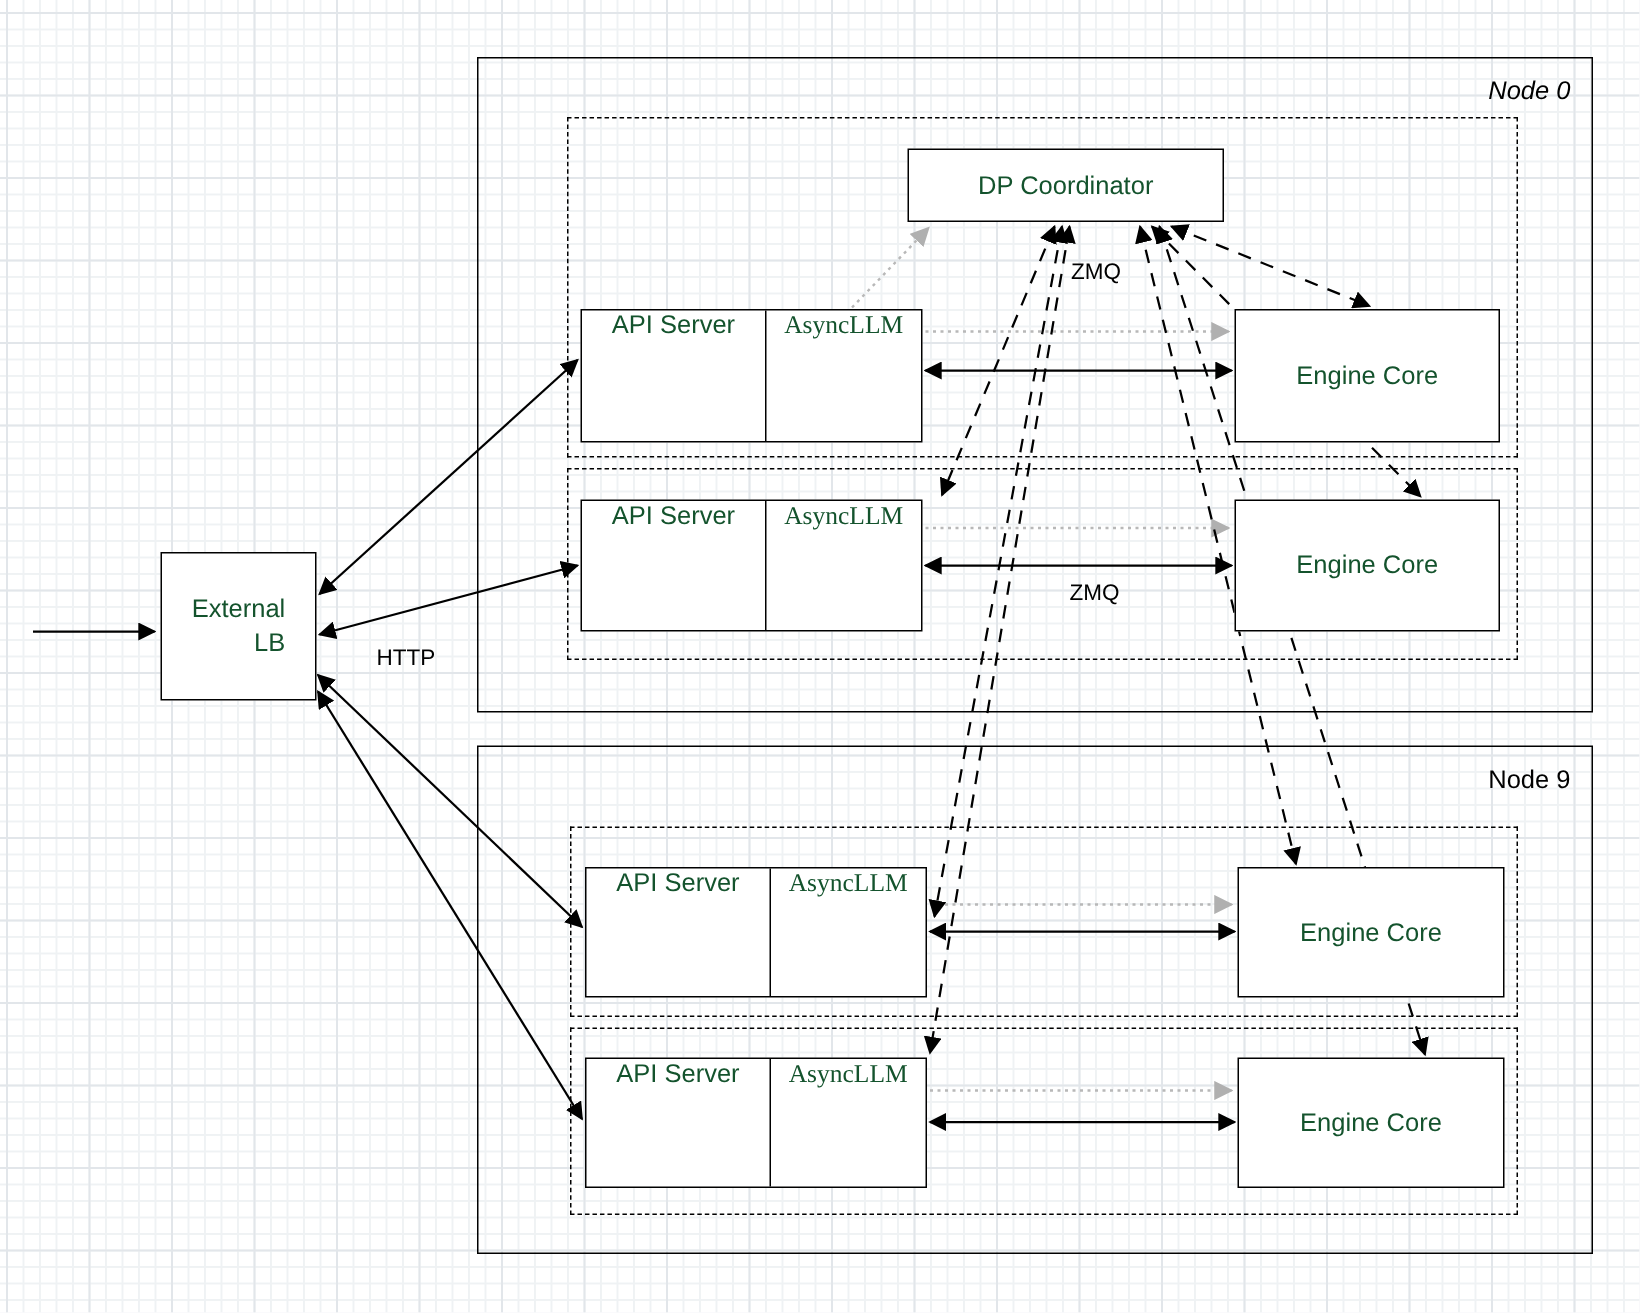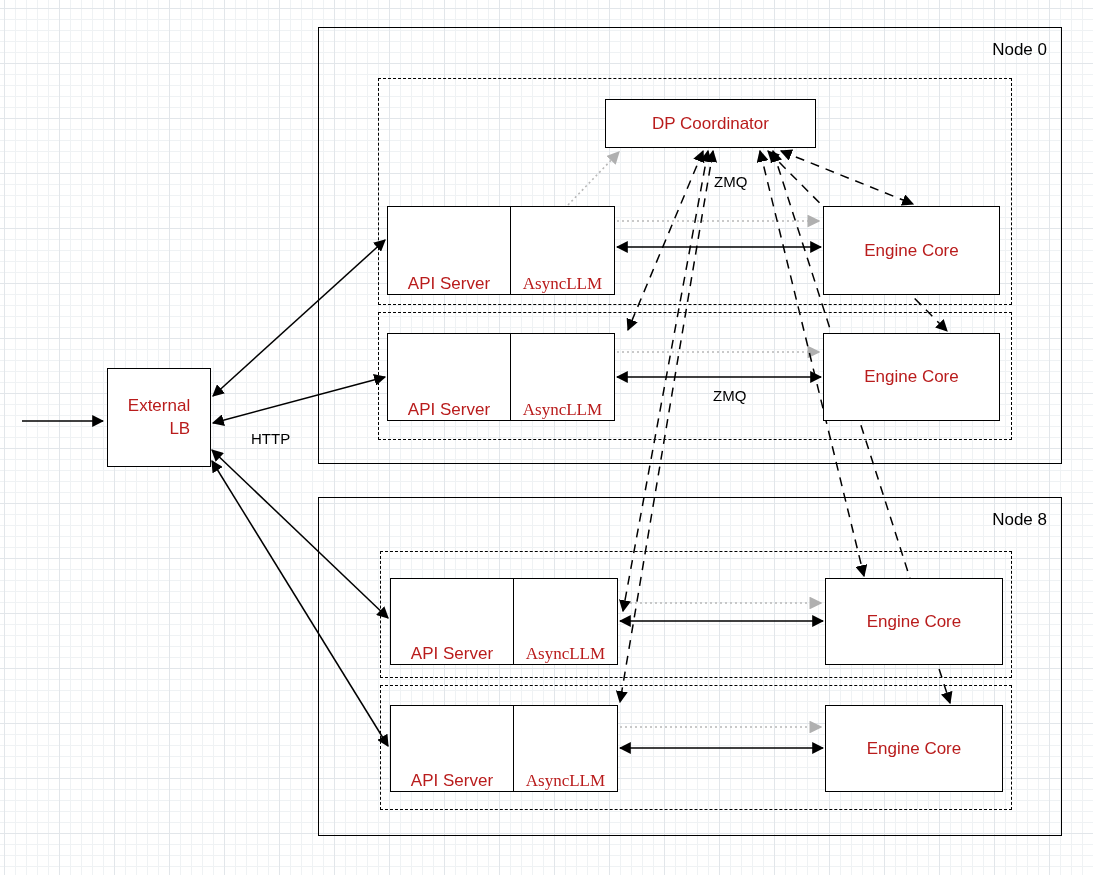--- a/index.html
+++ b/index.html
@@ -48,32 +48,32 @@
   .box {
     position: absolute;
     border: 1.6px solid #000000;
     background: #ffffff;
     z-index: 3;
     box-sizing: border-box;
     display: flex;
     align-items: center;
     justify-content: center;
     font-size: 17px;
-    color: #b91c1c;
+    color: #14532d;
     text-align: center;
   }
   .compound {
     display: flex;
     align-items: stretch;
     justify-content: flex-start;
     padding: 0;
   }
   .compound .cell {
     display: flex;
-    align-items: flex-end;
+    align-items: flex-start;
     justify-content: center;
     height: 100%;
     box-sizing: border-box;
   }
   .compound .cell.llm { border-left: 1.6px solid #000000; font-family: Liberation Serif, serif; }
   .lb-label { white-space: pre-line; line-height: 1.35; }
   .edge-label {
     position: absolute;
     z-index: 4;
     font-size: 15px;
@@ -118,26 +118,26 @@
     <line x1="703" y1="151" x2="628" y2="330" stroke="#000000" stroke-width="1.5" stroke-dasharray="9 7" marker-start="url(#mB)" marker-end="url(#mB)"></line>
     <line x1="708" y1="151" x2="623" y2="611" stroke="#000000" stroke-width="1.5" stroke-dasharray="9 7" marker-start="url(#mB)" marker-end="url(#mB)"></line>
     <line x1="713" y1="151" x2="620" y2="702" stroke="#000000" stroke-width="1.5" stroke-dasharray="9 7" marker-start="url(#mB)" marker-end="url(#mB)"></line>
 
     <line x1="781" y1="151" x2="913" y2="204" stroke="#000000" stroke-width="1.5" stroke-dasharray="9 7" marker-start="url(#mB)" marker-end="url(#mB)"></line>
     <line x1="768" y1="151" x2="947" y2="331" stroke="#000000" stroke-width="1.5" stroke-dasharray="9 7" marker-start="url(#mB)" marker-end="url(#mB)"></line>
     <line x1="760" y1="151" x2="864" y2="576" stroke="#000000" stroke-width="1.5" stroke-dasharray="9 7" marker-start="url(#mB)" marker-end="url(#mB)"></line>
     <line x1="773" y1="151" x2="950" y2="703" stroke="#000000" stroke-width="1.5" stroke-dasharray="9 7" marker-start="url(#mB)" marker-end="url(#mB)"></line>
   </svg>
 
-  <div class="node-rect" style="left:318px; top:27px; width:744px; height:437px;">
+  <div class="node-rect" style="left:318px; top:38px; width:744px; height:437px;font-style:italic;">
     <span class="node-label">Node 0</span>
   </div>
 
   <div class="node-rect" style="left:318px; top:497px; width:744px; height:339px;">
-    <span class="node-label">Node 8</span>
+    <span class="node-label">Node 9</span>
   </div>
 
   <div class="dashed-group" style="left:378px; top:78px; width:634px; height:227px;"></div>
   <div class="dashed-group" style="left:378px; top:312px; width:634px; height:128px;"></div>
   <div class="dashed-group" style="left:380px; top:551px; width:632px; height:127px;"></div>
   <div class="dashed-group" style="left:380px; top:685px; width:632px; height:125px;"></div>
 
   <div class="box" style="left:107px; top:368px; width:104px; height:99px;text-align:right;">
     <span class="lb-label">External
 LB</span>

